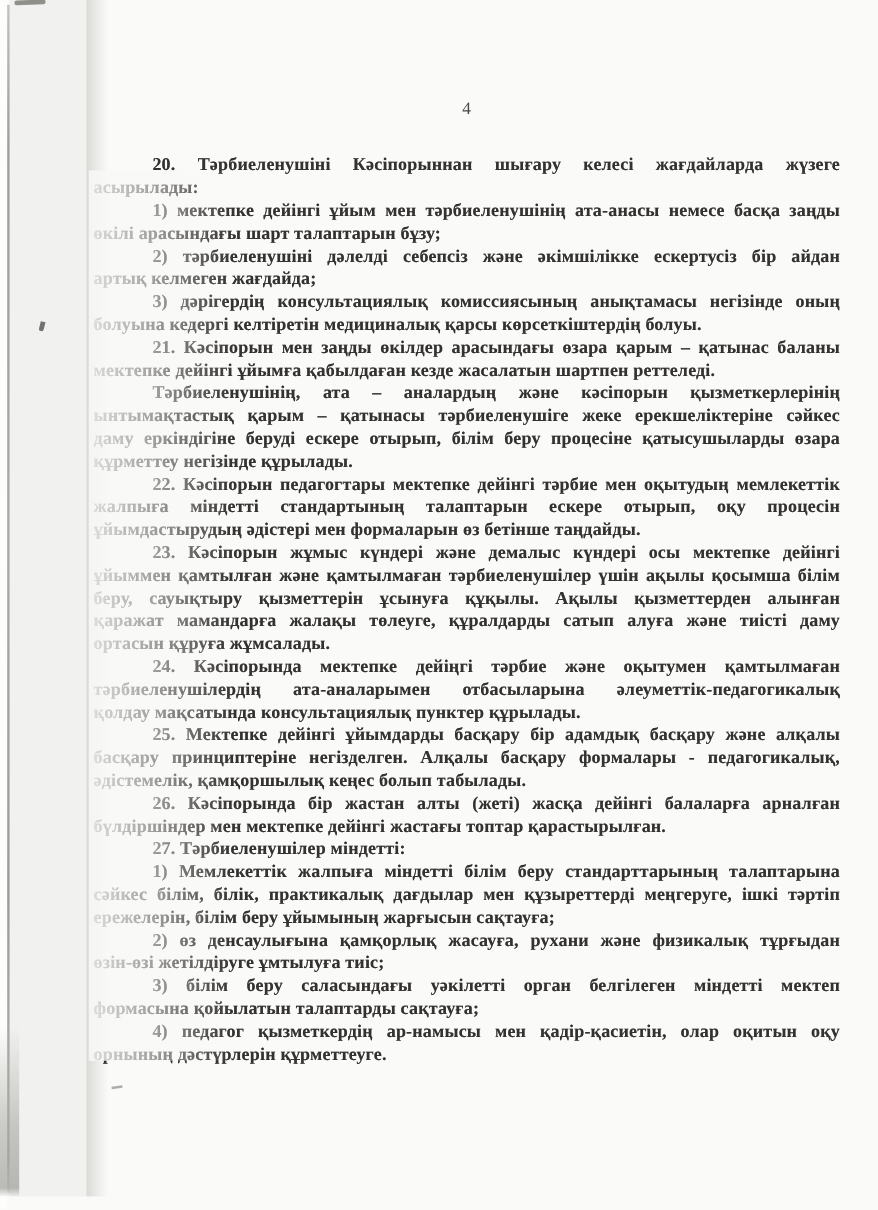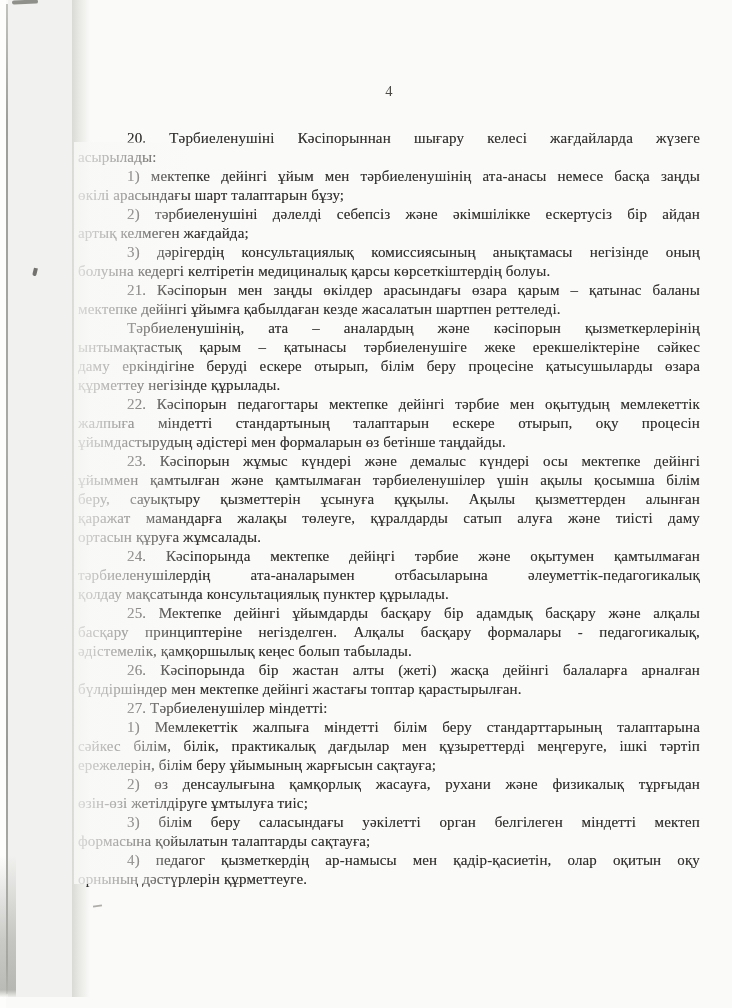--- a/index.html
+++ b/index.html
@@ -76,21 +76,21 @@
   }
   .text-column {
     position: absolute;
     left: 78px; top: 129px;
     width: 622px;
     font-size: 15px;
     color: #343230;
     letter-spacing: 0.15px;
     text-shadow: 0 0 0.5px rgba(62, 60, 55, 0.55);
   }
-  .para { margin: 0; padding: 0; }
+  .para { margin: 0; padding: 0; font-weight: bold; }
   .line {
     height: 19px;
     line-height: 19px;
     text-align: justify;
     text-align-last: justify;
     overflow: hidden;
     white-space: nowrap;
   }
   .line.first { text-indent: 49px; }
   .line.last  { text-align: left; text-align-last: left; }

